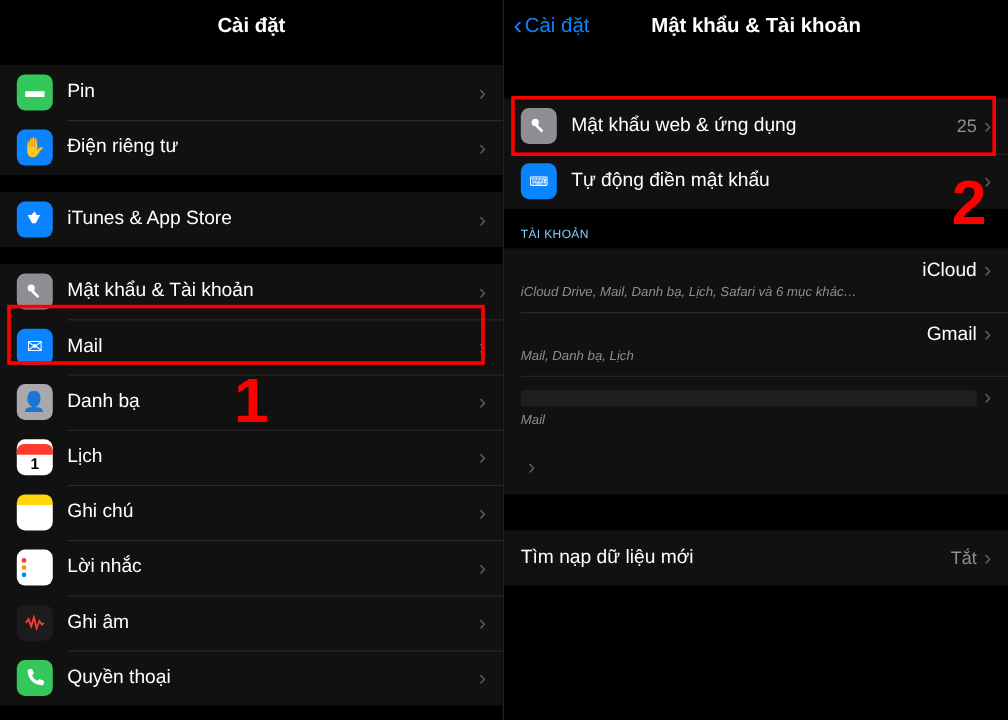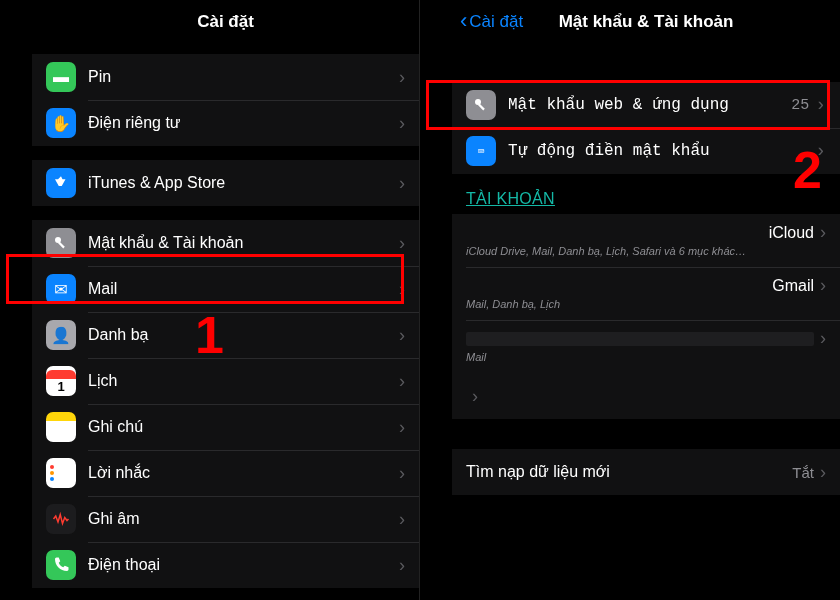--- a/index.html
+++ b/index.html
@@ -11,21 +11,20 @@
     display: flex;
     overflow: hidden;
     color: #fff;
   }
   .panel {
     width: 420px;
     height: 600px;
     background: #000;
     position: relative;
     overflow: hidden;
-    padding-left: 32px;
   }
   .panel.left { border-right: 1px solid #222; }
   .header {
     height: 44px;
     display: flex;
     align-items: center;
     justify-content: center;
     position: relative;
     background: #000;
   }
@@ -93,26 +92,25 @@
     padding: 8px 14px 10px;
     position: relative;
   }
   .rowstack + .rowstack::before {
     content:""; position:absolute; left:14px; right:0; top:0; height:1px; background:#2a2a2c;
   }
   .rowstack .top { display:flex; align-items:center;text-align:right; }
   .rowstack .top .label { flex:1; font-size:16px; }
   .rowstack .sub { color:#8e8e93; font-size:11px; margin-top:2px;font-style:italic; }
   .section-header {
-    color:#14b8a6;
-    font-size:16px;
+    color:#7dd3fc;
+    font-size:10px;
     padding: 16px 14px 6px;
     text-transform: uppercase;
     letter-spacing: 0.3px;
-    text-decoration: underline;
   }
   .highlight {
     position: absolute;
     border: 3px solid #f00;
     pointer-events: none;
     z-index: 50;
   }
   .step-num {
     position: absolute;
     color: #f00;
@@ -215,39 +213,39 @@
       </div>
       <div class="label">Ghi âm</div>
       <div class="chevron">›</div>
     </div>
     <div class="row">
       <div class="icon bg-green">
         <svg viewBox="0 0 24 24" fill="#fff">
             <path d="M6 2c-1 0-2 1-2 2 0 9 7 16 16 16 1 0 2-1 2-2v-3l-5-2-2 2c-3-1-5-3-6-6l2-2-2-5H6z"></path>
           </svg>
       </div>
-      <div class="label">Điện thoại</div>
+      <div class="label">Quyền thoại</div>
       <div class="chevron">›</div>
     </div>
   </div>
 
   <div class="highlight" style="left:6px; top:254px; width:398px; height:50px;"></div>
   <div class="step-num" style="left:195px; top:305px;">1</div>
 </div>
 
 <div class="panel right">
   <div class="header">
     <div class="back">
       <span class="chev">‹</span>
       <span>Cài đặt</span>
     </div>
     <div class="title">Mật khẩu &amp; Tài khoản</div>
   </div>
 
-  <div class="group" style="margin-top:38px;font-family:Liberation Mono, monospace;">
+  <div class="group" style="margin-top:38px;">
     <div class="row">
       <div class="icon bg-gray">
         <svg viewBox="0 0 24 24" fill="#fff">
             <circle cx="8" cy="8" r="4"></circle>
             <rect x="10" y="10" width="10" height="3" transform="rotate(45 10 10)"></rect>
           </svg>
       </div>
       <div class="label">Mật khẩu web &amp; ứng dụng</div>
       <div class="detail">25</div>
       <div class="chevron">›</div>

